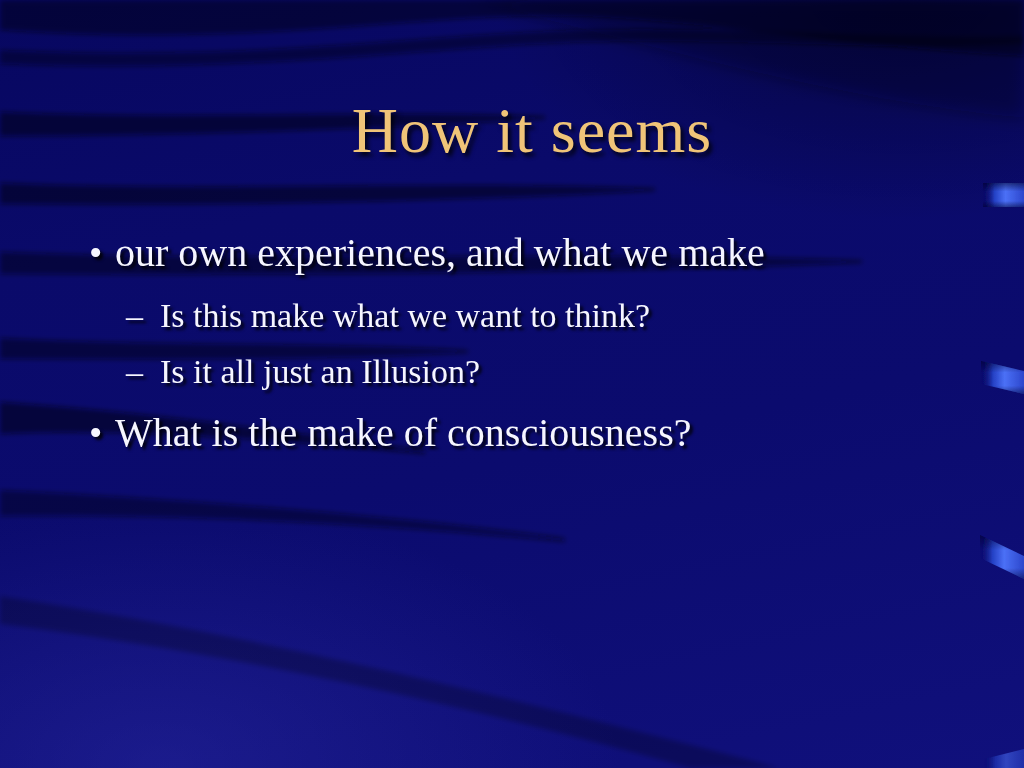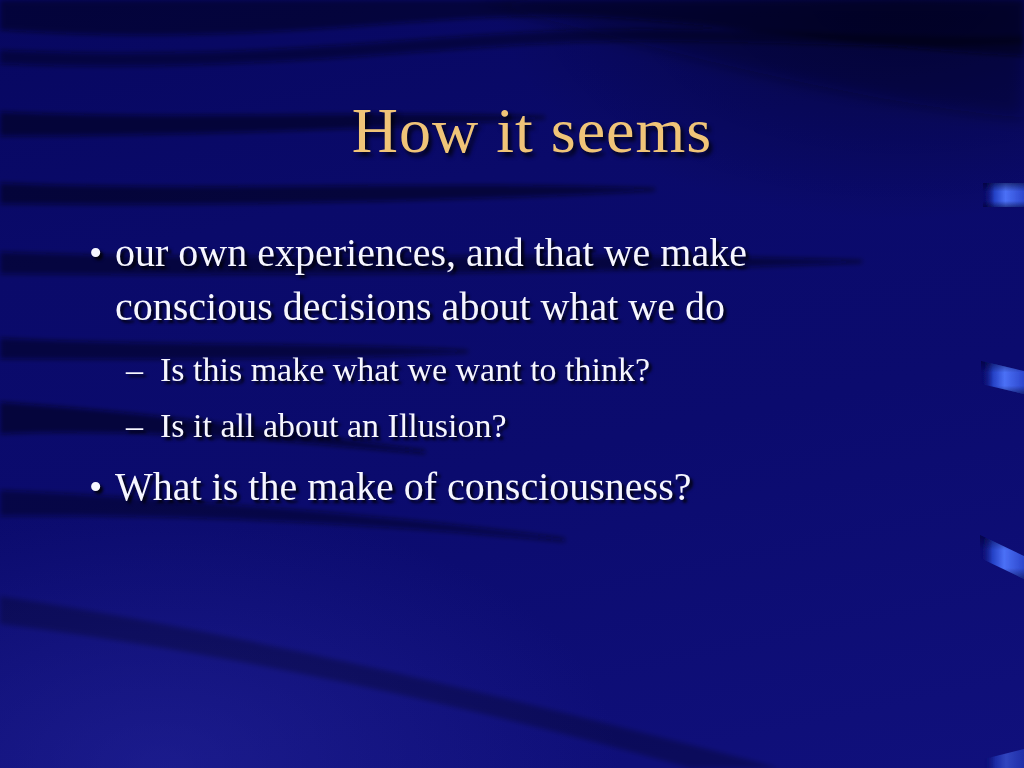--- a/index.html
+++ b/index.html
@@ -143,32 +143,31 @@
       </g>
     </g>
   </svg>
 
   <h1 class="title">How it seems</h1>
 
   <div class="content">
 
     <div class="li1">
       <span class="marker">•</span>
-      <div class="line">our own experiences, and that we make</div>
-      <div class="line">conscious decisions about what we do</div>
+      <div class="line">our own experiences, and what we make</div>
     </div>
 
     <div class="li2">
       <span class="marker">–</span>
       <div class="line">Is this make what we want to think?</div>
     </div>
 
     <div class="li2">
       <span class="marker">–</span>
-      <div class="line">Is it all about an Illusion?</div>
+      <div class="line">Is it all just an Illusion?</div>
     </div>
 
     <div class="li1 last">
       <span class="marker">•</span>
       <div class="line">What is the make of consciousness?</div>
     </div>
 
   </div>
 </div>
 

